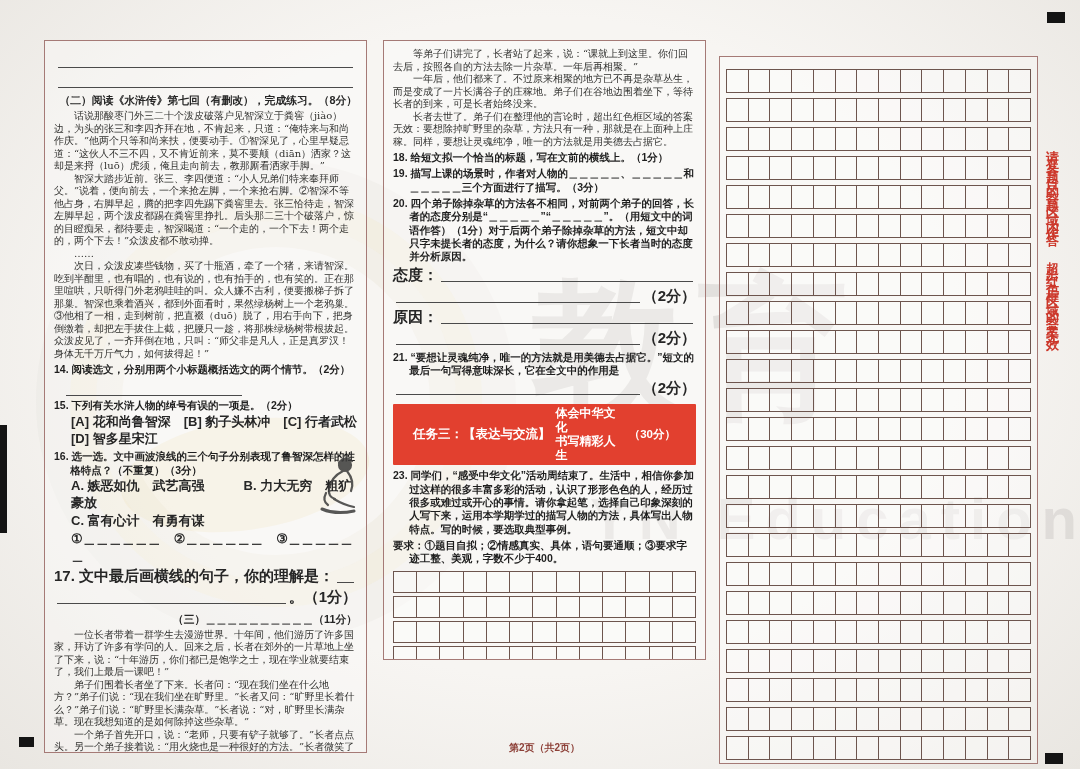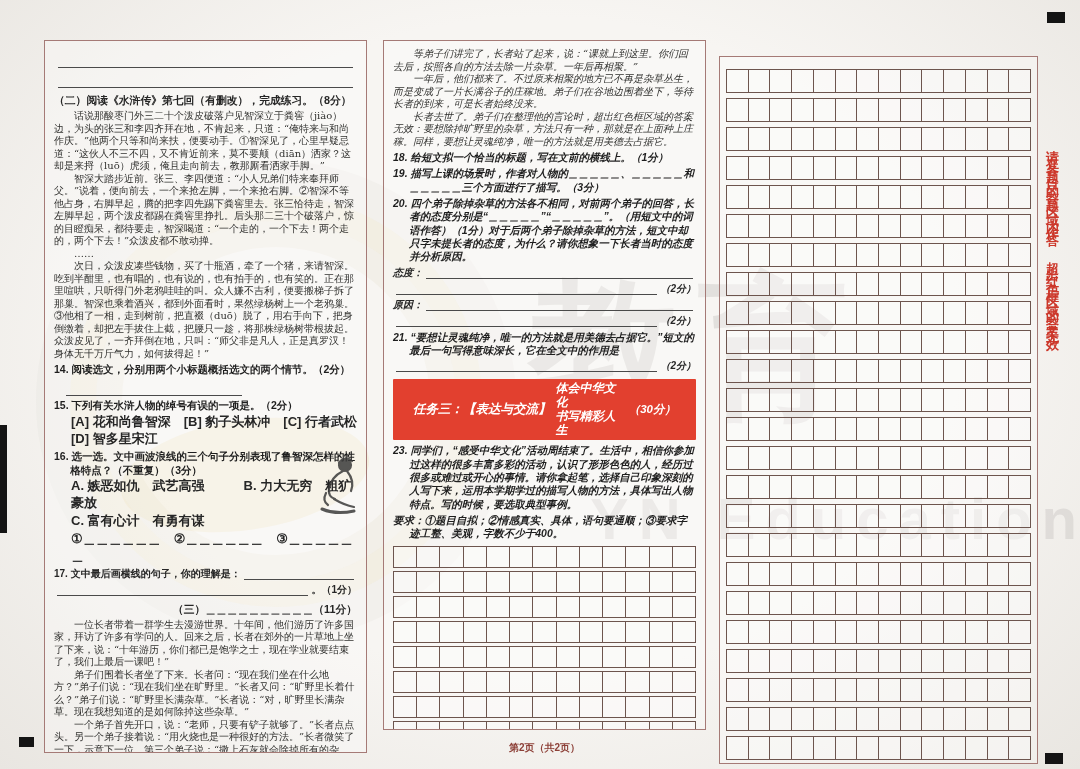--- a/index.html
+++ b/index.html
@@ -4,32 +4,32 @@
 <style>
   html,body{margin:0;padding:0;}
   body{
     width:1080px;height:769px;position:relative;overflow:hidden;
     background:radial-gradient(ellipse at 50% 45%, #f7f5f2 55%, #e9e6e1 100%);
     font-family:"Liberation Sans",sans-serif;color:#262626;
   }
   .box{position:absolute;border:1px solid #a57a76;background:rgba(255,255,255,0.30);
        box-sizing:border-box;overflow:hidden;z-index:3;}
   #left-col{left:44px;top:40px;width:323px;height:713px;padding:7px 9px;}
-  #mid-col{left:383px;top:40px;width:323px;height:690px;padding:7px 9px;font-style:italic;}
+  #mid-col{left:383px;top:40px;width:323px;height:620px;padding:7px 9px;}
   #right-col{left:719px;top:56px;width:319px;height:708px;padding:7px 6px;}
   .q{font-size:10.5px;line-height:1.27;font-weight:bold;margin:3px 0 1px 0;
      padding-left:1.55em;text-indent:-1.55em;color:#1e1e1e;}
   .opts{font-size:13px;line-height:1.3;font-weight:bold;margin:1px 0 1px 17px;}
   .p{font-size:10px;line-height:1.25;text-indent:2em;margin:0;color:#30302e;
      font-family:"DejaVu Serif",serif;}
-  .sec{font-size:10.8px;font-weight:bold;margin:6px 0 2px 0;}
+  .sec{font-size:10.8px;font-weight:bold;margin:6px 0 2px 0;text-align:right;}
   .sec3{text-align:right;}
   .ansline{border-bottom:1px solid #4a4a4a;height:13px;margin:6px 4px 2px 4px;}
   .ansline.short{width:58%;margin-left:12px;}
-  .linerow{display:flex;align-items:flex-start;font-size:10px;font-weight:bold;margin:2px 0;}
+  .linerow{display:flex;align-items:center;font-size:15px;font-weight:bold;margin:2px 0;}
   .linerow .fill{flex:1;border-bottom:1px solid #4a4a4a;height:12px;margin:0 3px;}
   .linerow .lbl{white-space:nowrap;}
   .banner{background:#e2402f;color:#fff;display:flex;align-items:center;justify-content:center;
           gap:5px;padding:3px 20px;margin:6px 0 4px 0;border-radius:1px;}
   .banner .main{font-size:12.5px;font-weight:bold;white-space:nowrap;}
   .banner .stack{display:flex;flex-direction:column;font-size:12px;line-height:1.15;font-weight:bold;}
   .banner .score{font-size:11.5px;font-weight:bold;white-space:nowrap;}
   .grid-wrap{margin-top:5px;}
   .grid-row{display:flex;margin-bottom:3px;}
   #right-col .grid-row{margin-bottom:5px;}

